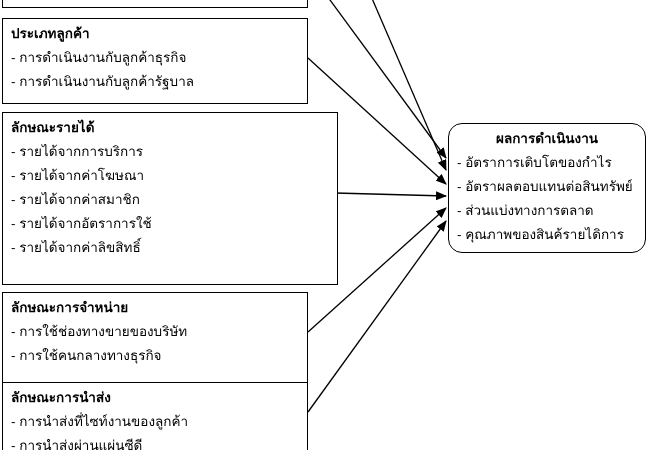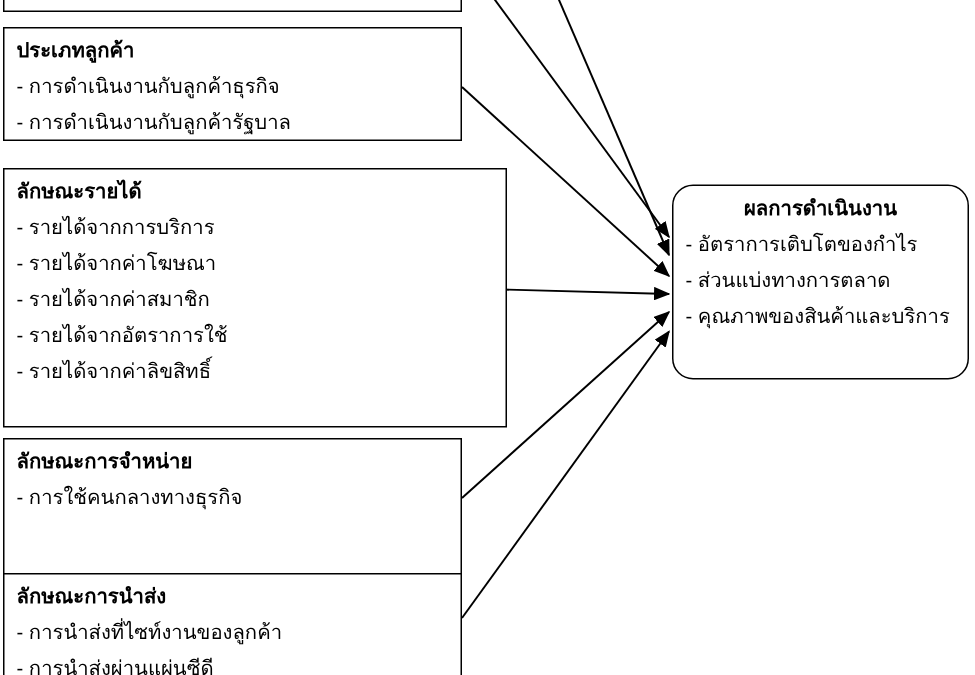--- a/index.html
+++ b/index.html
@@ -47,46 +47,48 @@
     <line x1="308" y1="-30" x2="446" y2="158" stroke="#000000" stroke-width="1.3" marker-end="url(#ah)"></line>
     <line x1="308" y1="-150" x2="446" y2="170" stroke="#000000" stroke-width="1.3" marker-end="url(#ah)"></line>
     <line x1="308" y1="58" x2="446" y2="184" stroke="#000000" stroke-width="1.3" marker-end="url(#ah)"></line>
     <line x1="298" y1="192" x2="446" y2="196" stroke="#000000" stroke-width="1.3" marker-end="url(#ah)"></line>
     <line x1="308" y1="332" x2="446" y2="208" stroke="#000000" stroke-width="1.3" marker-end="url(#ah)"></line>
     <line x1="308" y1="412" x2="446" y2="221" stroke="#000000" stroke-width="1.3" marker-end="url(#ah)"></line>
   </svg>
 
   <div class="box" style="left:2px; top:-40px; width:306px; height:48px;"></div>
 
-  <div class="box" style="left:2px; top:18px; width:306px; height:76px;">
+  <div class="box" style="left:2px; top:18px; width:306px; height:86px;">
     <div class="box-title">ประเภทลูกค้า</div>
     <div class="box-item">- การดำเนินงานกับลูกค้าธุรกิจ</div>
     <div class="box-item">- การดำเนินงานกับลูกค้ารัฐบาล</div>
   </div>
 
   <div class="box" style="left:2px; top:112px; width:336px; height:173px;">
     <div class="box-title">ลักษณะรายได้</div>
     <div class="box-item">- รายได้จากการบริการ</div>
     <div class="box-item">- รายได้จากค่าโฆษณา</div>
     <div class="box-item">- รายได้จากค่าสมาชิก</div>
     <div class="box-item">- รายได้จากอัตราการใช้</div>
     <div class="box-item">- รายได้จากค่าลิขสิทธิ์</div>
   </div>
 
   <div class="box" style="left:2px; top:292px; width:306px; height:106px;">
     <div class="box-title">ลักษณะการจำหน่าย</div>
+    <div class="box-item">- การใช้ช่องทางขายของบริษัท</div>
     <div class="box-item">- การใช้คนกลางทางธุรกิจ</div>
   </div>
 
   <div class="box" style="left:2px; top:382px; width:306px; height:88px;">
     <div class="box-title">ลักษณะการนำส่ง</div>
     <div class="box-item">- การนำส่งที่ไซท์งานของลูกค้า</div>
     <div class="box-item">- การนำส่งผ่านแผ่นซีดี</div>
   </div>
 
   <div class="box right-box" style="left:448px; top:123px; width:198px; height:130px;border-radius:14px;">
     <div class="box-title">ผลการดำเนินงาน</div>
     <div class="box-item">- อัตราการเติบโตของกำไร</div>
+    <div class="box-item">- อัตราผลตอบแทนต่อสินทรัพย์</div>
     <div class="box-item">- ส่วนแบ่งทางการตลาด</div>
-    <div class="box-item">- คุณภาพของสินค้าและบริการ</div>
+    <div class="box-item">- คุณภาพของสินค้รายไดิการ</div>
   </div>
 
 </div>
 
 </body></html>

